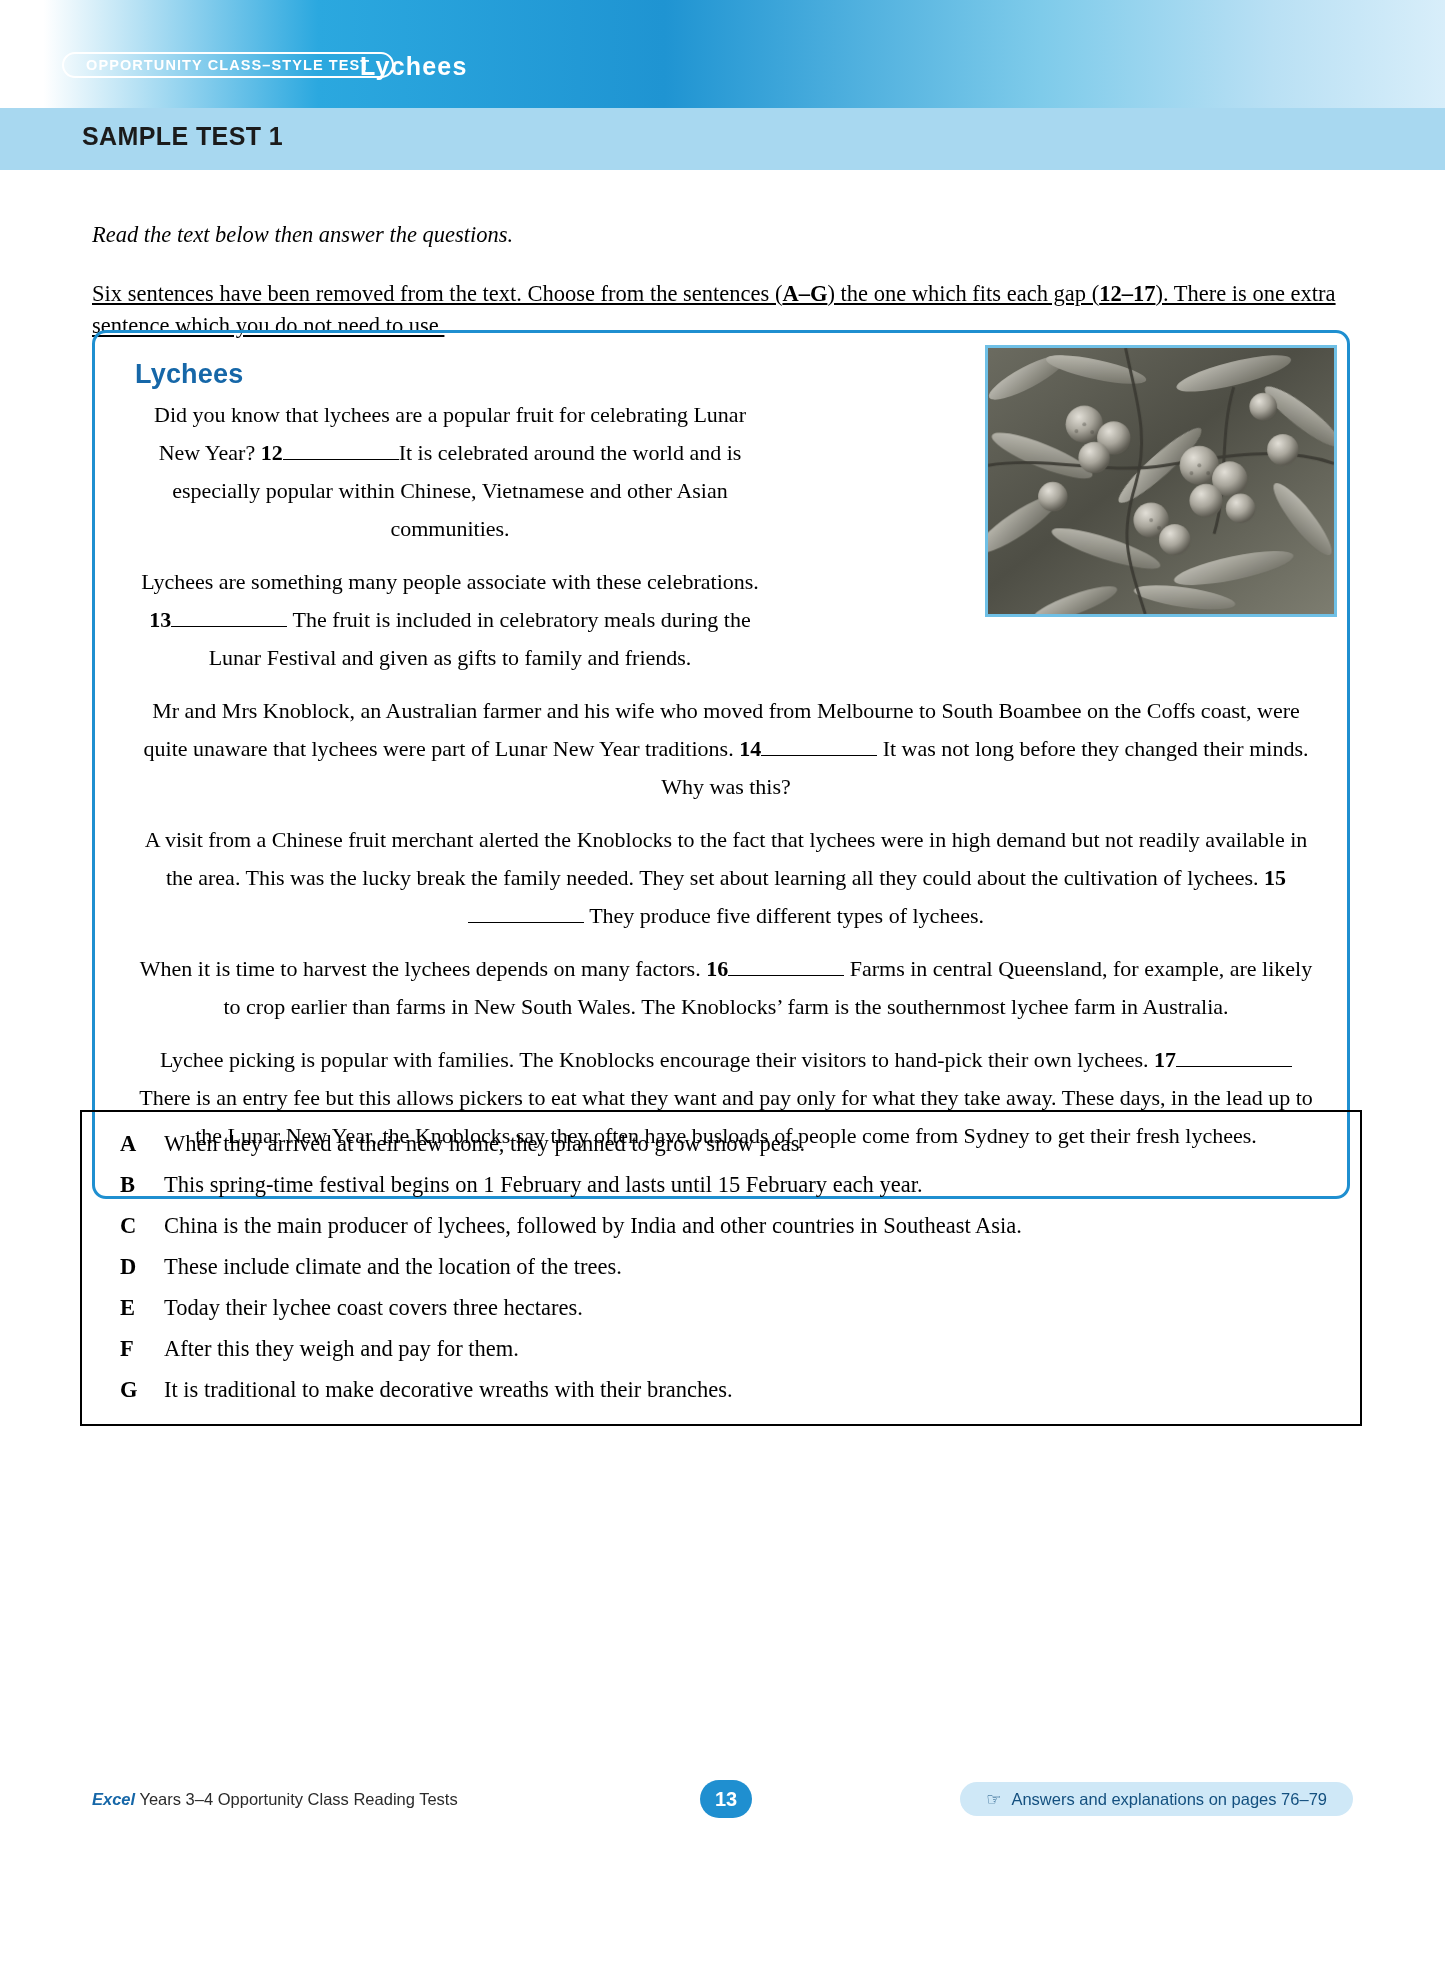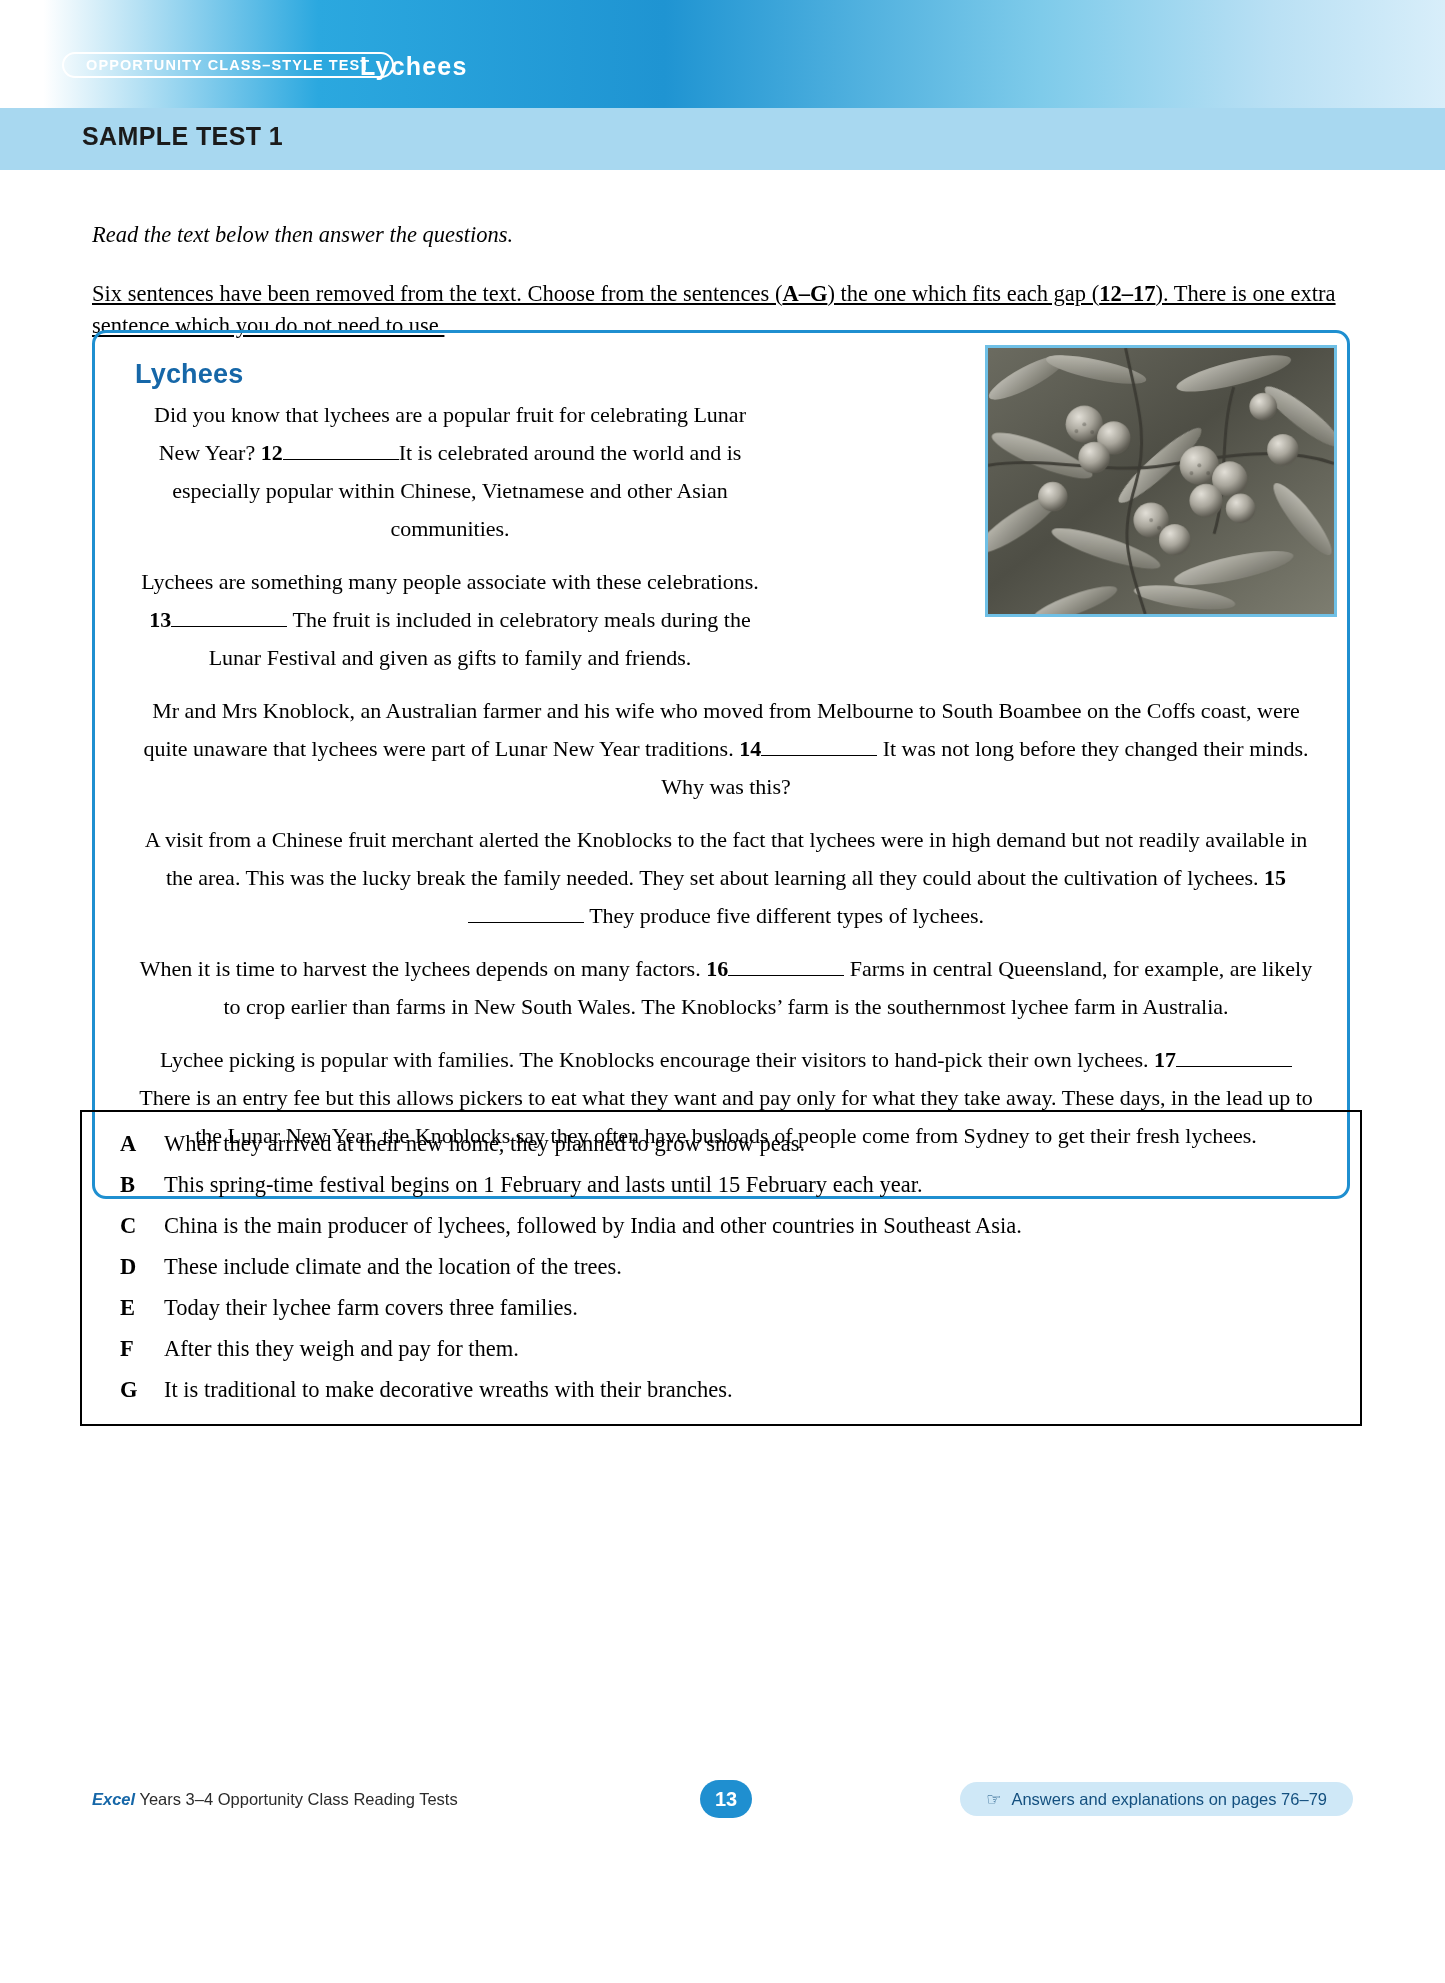--- a/index.html
+++ b/index.html
@@ -384,21 +384,21 @@
     <div class="option-row">
       <div class="option-letter">C</div>
       <div class="option-text">China is the main producer of lychees, followed by India and other countries in Southeast Asia.</div>
     </div>
     <div class="option-row">
       <div class="option-letter">D</div>
       <div class="option-text">These include climate and the location of the trees.</div>
     </div>
     <div class="option-row">
       <div class="option-letter">E</div>
-      <div class="option-text">Today their lychee farm covers three families.</div>
+      <div class="option-text">Today their lychee coast covers three hectares.</div>
     </div>
     <div class="option-row">
       <div class="option-letter">F</div>
       <div class="option-text">After this they weigh and pay for them.</div>
     </div>
     <div class="option-row">
       <div class="option-letter">G</div>
       <div class="option-text">It is traditional to make decorative wreaths with their branches.</div>
     </div>
   </div>

